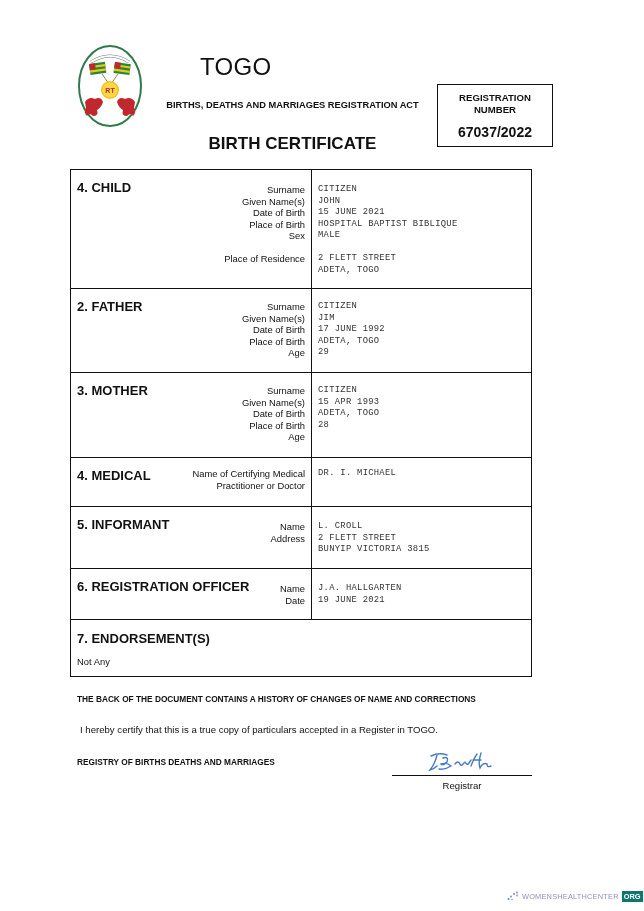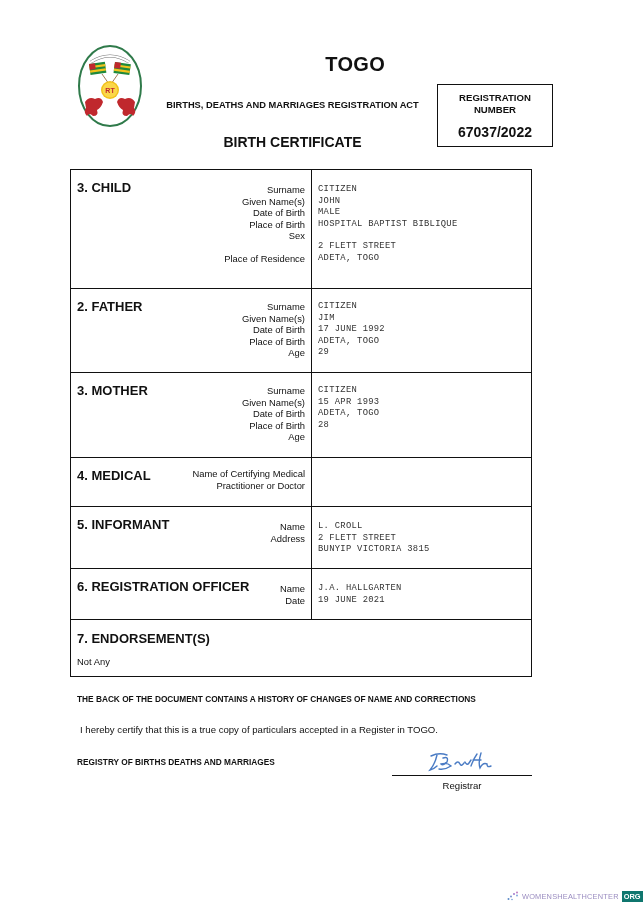--- a/index.html
+++ b/index.html
@@ -1,26 +1,26 @@
 <!DOCTYPE html>
 <html><head>
   <meta charset="utf-8">
   <style>
     * { box-sizing: border-box; margin: 0; padding: 0; }
     html, body { width: 644px; height: 911px; background: #ffffff; overflow: hidden; }
     body { position: relative; font-family: "Liberation Sans", sans-serif; color: #111; }
 
     .emblem { position: absolute; left: 77px; top: 44px; width: 66px; height: 84px; }
 
-    .country { position: absolute; left: 200px; top: 53px; width: 185px; text-align: right;
-      font-size: 20px; font-weight: bold; letter-spacing: 0.3px; }
+    .country { position: absolute; left: 200px; top: 53px; width: 185px; text-align: left;
+      font-size: 24px; font-weight: normal; letter-spacing: 0.3px; }
     .act { position: absolute; left: 150px; top: 100px; width: 285px; text-align: center;
       font-size: 9.3px; font-weight: bold; }
     .cert-title { position: absolute; left: 150px; top: 134px; width: 285px; text-align: center;
-      font-size: 14px; font-weight: bold; }
+      font-size: 17px; font-weight: bold; }
 
     .reg-box { position: absolute; left: 437px; top: 84px; width: 116px; height: 63px;
       border: 1.2px solid #111; text-align: center; font-weight: bold; font-size: 9.6px; }
     .reg-box .lbl { margin-top: 7px; line-height: 12px; }
     .reg-box .num { margin-top: 8px; font-size: 14px; }
 
     .table { position: absolute; left: 70px; top: 169px; width: 462px; border: 1.2px solid #111; }
     .row { display: flex; border-bottom: 1.2px solid #111; }
     .row:last-child { border-bottom: none; }
     .left { width: 241px; border-right: 1.2px solid #111; position: relative; padding: 8px 6px 8px 6px; }
@@ -95,36 +95,37 @@
     <div>REGISTRATION</div>
     <div>NUMBER</div>
   </div>
   <div class="num">67037/2022</div>
 </div>
 
 <div class="table">
 
   <div class="row child">
     <div class="left">
-      <div class="sec-title">3. CHILD</div>
+      <div class="sec-title">4. CHILD</div>
       <div class="labels">
         <div>Surname</div>
         <div>Given Name(s)</div>
         <div>Date of Birth</div>
         <div>Place of Birth</div>
         <div>Sex</div>
         <div class="gap"></div>
         <div>Place of Residence</div>
       </div>
     </div>
     <div class="right values">
       <div>CITIZEN</div>
       <div>JOHN</div>
+      <div>15 JUNE 2021</div>
+      <div>HOSPITAL BAPTIST BIBLIQUE</div>
       <div>MALE</div>
-      <div>HOSPITAL BAPTIST BIBLIQUE</div>
       <div class="gap"></div>
       <div>2 FLETT STREET</div>
       <div>ADETA, TOGO</div>
     </div>
   </div>
 
   <div class="row father">
     <div class="left">
       <div class="sec-title">2. FATHER</div>
       <div class="labels">
@@ -163,20 +164,23 @@
     </div>
   </div>
 
   <div class="row medical">
     <div class="left">
       <div class="sec-title">4. MEDICAL</div>
       <div class="labels">
         <div>Name of Certifying Medical</div>
         <div>Practitioner or Doctor</div>
       </div>
+    </div>
+    <div class="right values">
+      <div>DR. I. MICHAEL</div>
     </div>
   </div>
 
   <div class="row informant">
     <div class="left">
       <div class="sec-title">5. INFORMANT</div>
       <div class="labels">
         <div>Name</div>
         <div>Address</div>
       </div>

